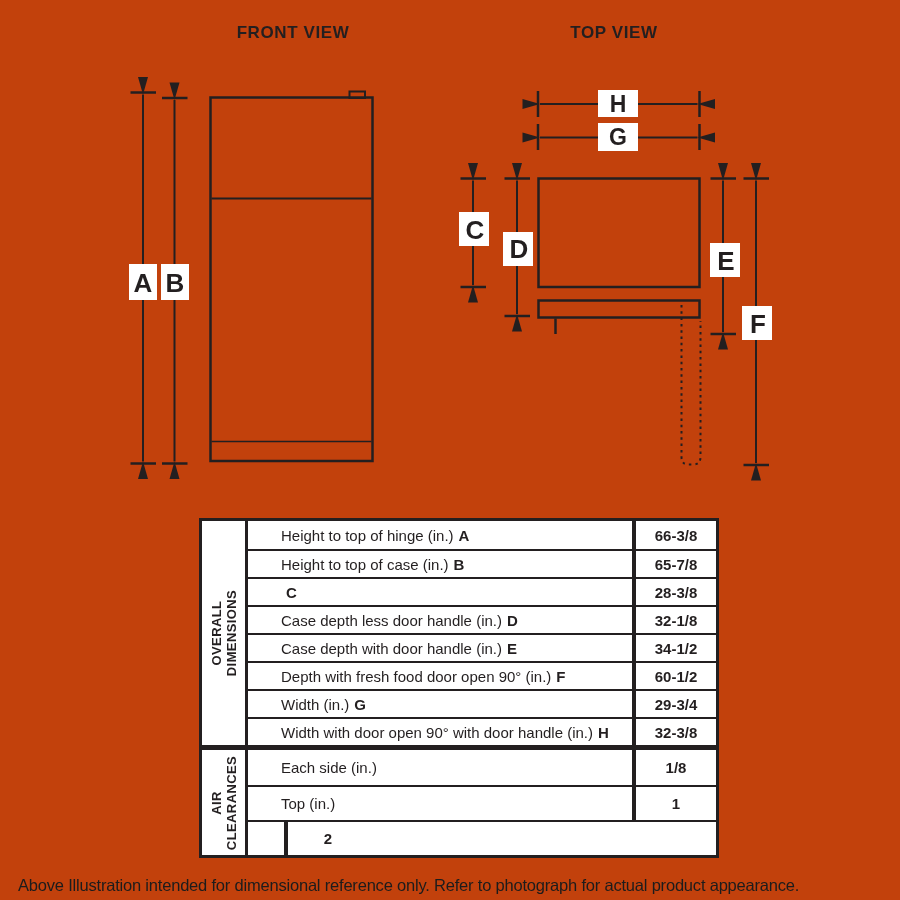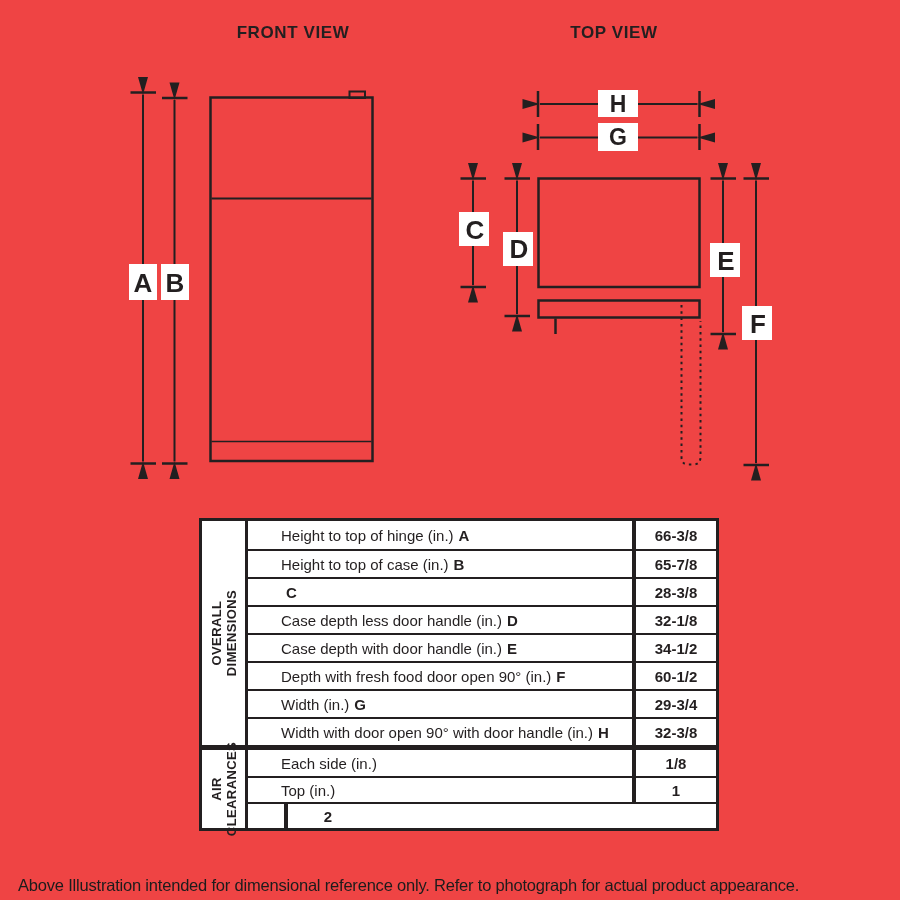--- a/index.html
+++ b/index.html
@@ -2,21 +2,21 @@
 <html><head>
 <meta charset="utf-8">
 <style>
   :root { --ink: #231f20; }
   * { box-sizing: border-box; margin: 0; padding: 0; }
   html, body { background: #ffffff; }
   body { font-family: "Liberation Sans", sans-serif; color: var(--ink); }
   .page {
     position: relative;
     width: 900px; height: 900px;
-    background: #ef4444;
+    background: #c2410c;
     overflow: hidden;
   }
   svg.diagram { position: absolute; left: 0; top: 0; }
   svg.diagram text {
     fill: var(--ink);
     font-family: "Liberation Sans", sans-serif;
     font-weight: bold;
   }
   svg.diagram .view-title { font-size: 17px; letter-spacing: 0.6px; }
   svg.diagram .dim-letter { font-size: 26px; }
@@ -36,21 +36,21 @@
   .t-side { width: 46px; border-right: 3px solid var(--ink); position: relative; }
   .rot {
     position: absolute; top: 50%; left: 50%;
     transform: translate(-50%,-50%) rotate(-90deg);
     text-align: center; font-weight: bold; font-size: 13px;
     line-height: 1.18; letter-spacing: 0.4px; white-space: nowrap;
   }
   .rot span { display: block; }
   .t-rows { flex: 1; display: flex; flex-direction: column; }
   .t-row { display: flex; height: 28px; padding-left: 24px; }
-  .t-air .t-row { height: 26px; }
+  .t-air .t-row { height: 35px; }
   .t-row + .t-row { border-top: 2px solid var(--ink); }
   .t-label {
     flex: 1; display: flex; align-items: center;
     padding-left: 9px; font-size: 15px; white-space: nowrap; overflow: hidden;
   }
   .t-key { margin-left: 5px; font-weight: bold; }
   .t-val {
     width: 84px; border-left: 4px solid var(--ink);
     display: flex; align-items: center; justify-content: center;
     font-weight: bold; font-size: 15px; margin-left: 12px;

